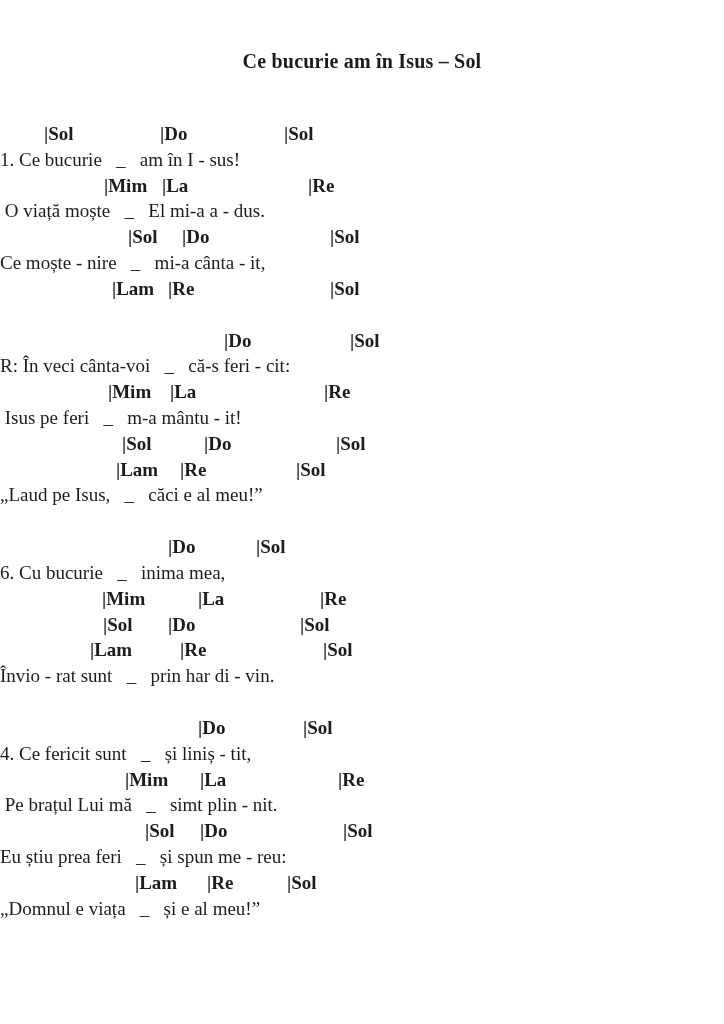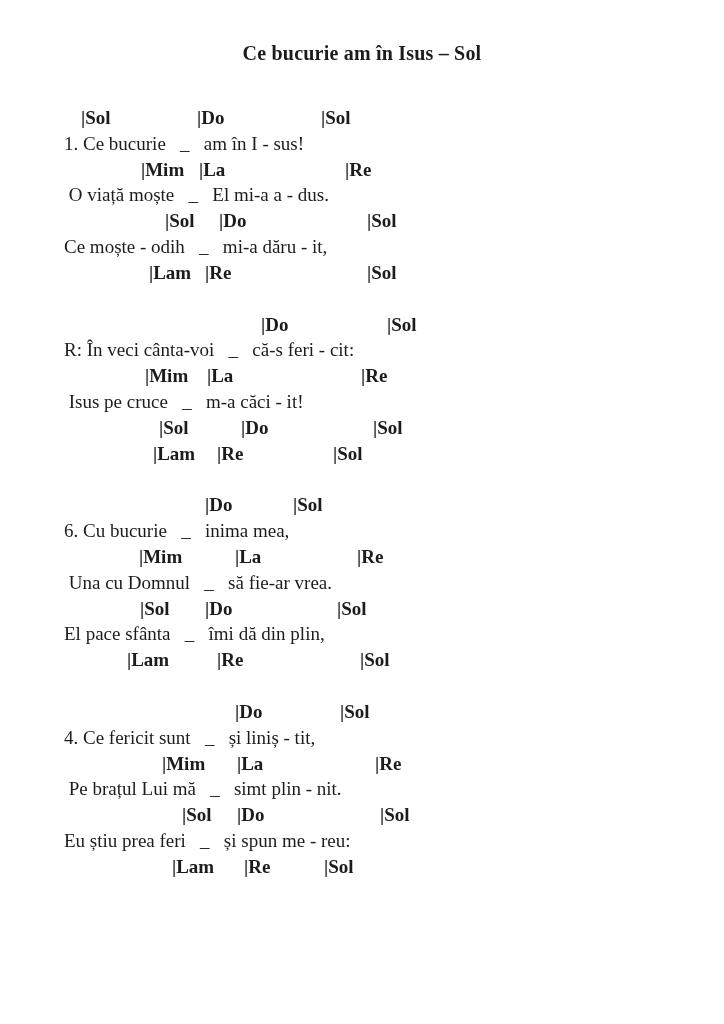--- a/index.html
+++ b/index.html
@@ -6,79 +6,80 @@
   body {
     width: 724px;
     height: 1024px;
     background: #ffffff;
     color: #1c1c1c;
     font-family: "Liberation Serif", "DejaVu Serif", serif;
     overflow: hidden;
   }
   .page { width: 724px; height: 1024px; }
   .title {
-    margin: 8px;
+    margin: 16px;
     padding-top: 34px;
     text-align: center;
     font-size: 20px;
     font-weight: 700;
     letter-spacing: 0.2px;
   }
-  .song-body { padding-top: 32px; margin-left: 37px; }
+  .song-body { padding-top: 32px; }
   .section + .section { margin-top: 26px; }
   .line {
     position: relative;
     height: 25.8px;
     line-height: 25.8px;
     font-size: 19px;
     white-space: pre;
   }
   .chord-line .chord {
     position: absolute;
     top: 0;
     font-weight: 700;
   }
-  .lyric-line { padding-left: 27px; }
+  .lyric-line { }
   .section.bold .lyric-line { font-weight: 400; }
 </style>
 </head>
 <body>
 
 <div class="page">
   <h1 class="title">Ce bucurie am în Isus – Sol</h1>
   <div class="song-body">
       <div class="section">
         <div class="line chord-line"><span class="chord" style="left: 44px;">|Sol</span><span class="chord" style="left: 160px;">|Do</span><span class="chord" style="left: 284px;">|Sol</span></div>
         <div class="line lyric-line">1. Ce bucurie   _   am în I - sus!</div>
         <div class="line chord-line"><span class="chord" style="left: 104px;">|Mim</span><span class="chord" style="left: 162px;">|La</span><span class="chord" style="left: 308px;">|Re</span></div>
         <div class="line lyric-line"> O viață moște   _   El mi-a a - dus.</div>
         <div class="line chord-line"><span class="chord" style="left: 128px;">|Sol</span><span class="chord" style="left: 182px;">|Do</span><span class="chord" style="left: 330px;">|Sol</span></div>
-        <div class="line lyric-line">Ce moște - odih   _   mi-a dăru - it,</div>
+        <div class="line lyric-line">Ce moște - nire   _   mi-a cânta - it,</div>
         <div class="line chord-line"><span class="chord" style="left: 112px;">|Lam</span><span class="chord" style="left: 168px;">|Re</span><span class="chord" style="left: 330px;">|Sol</span></div>
       </div>
       <div class="section bold">
         <div class="line chord-line"><span class="chord" style="left: 224px;">|Do</span><span class="chord" style="left: 350px;">|Sol</span></div>
         <div class="line lyric-line">R: În veci cânta-voi   _   că-s feri - cit:</div>
         <div class="line chord-line"><span class="chord" style="left: 108px;">|Mim</span><span class="chord" style="left: 170px;">|La</span><span class="chord" style="left: 324px;">|Re</span></div>
-        <div class="line lyric-line"> Isus pe cruce   _   m-a căci - it!</div>
+        <div class="line lyric-line"> Isus pe feri   _   m-a mântu - it!</div>
         <div class="line chord-line"><span class="chord" style="left: 122px;">|Sol</span><span class="chord" style="left: 204px;">|Do</span><span class="chord" style="left: 336px;">|Sol</span></div>
         <div class="line chord-line"><span class="chord" style="left: 116px;">|Lam</span><span class="chord" style="left: 180px;">|Re</span><span class="chord" style="left: 296px;">|Sol</span></div>
+        <div class="line lyric-line">„Laud pe Isus,   _   căci e al meu!”</div>
       </div>
       <div class="section">
         <div class="line chord-line"><span class="chord" style="left: 168px;">|Do</span><span class="chord" style="left: 256px;">|Sol</span></div>
         <div class="line lyric-line">6. Cu bucurie   _   inima mea,</div>
         <div class="line chord-line"><span class="chord" style="left: 102px;">|Mim</span><span class="chord" style="left: 198px;">|La</span><span class="chord" style="left: 320px;">|Re</span></div>
-        <div class="line lyric-line"> Una cu Domnul   _   să fie-ar vrea.</div>
         <div class="line chord-line"><span class="chord" style="left: 103px;">|Sol</span><span class="chord" style="left: 168px;">|Do</span><span class="chord" style="left: 300px;">|Sol</span></div>
-        <div class="line lyric-line">El pace sfânta   _   îmi dă din plin,</div>
         <div class="line chord-line"><span class="chord" style="left: 90px;">|Lam</span><span class="chord" style="left: 180px;">|Re</span><span class="chord" style="left: 323px;">|Sol</span></div>
+        <div class="line lyric-line">Învio - rat sunt   _   prin har di - vin.</div>
       </div>
       <div class="section">
         <div class="line chord-line"><span class="chord" style="left: 198px;">|Do</span><span class="chord" style="left: 303px;">|Sol</span></div>
         <div class="line lyric-line">4. Ce fericit sunt   _   și liniș - tit,</div>
         <div class="line chord-line"><span class="chord" style="left: 125px;">|Mim</span><span class="chord" style="left: 200px;">|La</span><span class="chord" style="left: 338px;">|Re</span></div>
         <div class="line lyric-line"> Pe brațul Lui mă   _   simt plin - nit.</div>
         <div class="line chord-line"><span class="chord" style="left: 145px;">|Sol</span><span class="chord" style="left: 200px;">|Do</span><span class="chord" style="left: 343px;">|Sol</span></div>
         <div class="line lyric-line">Eu știu prea feri   _   și spun me - reu:</div>
         <div class="line chord-line"><span class="chord" style="left: 135px;">|Lam</span><span class="chord" style="left: 207px;">|Re</span><span class="chord" style="left: 287px;">|Sol</span></div>
+        <div class="line lyric-line">„Domnul e viața   _   și e al meu!”</div>
       </div>
     </div>
 </div>
 
 </body></html>

